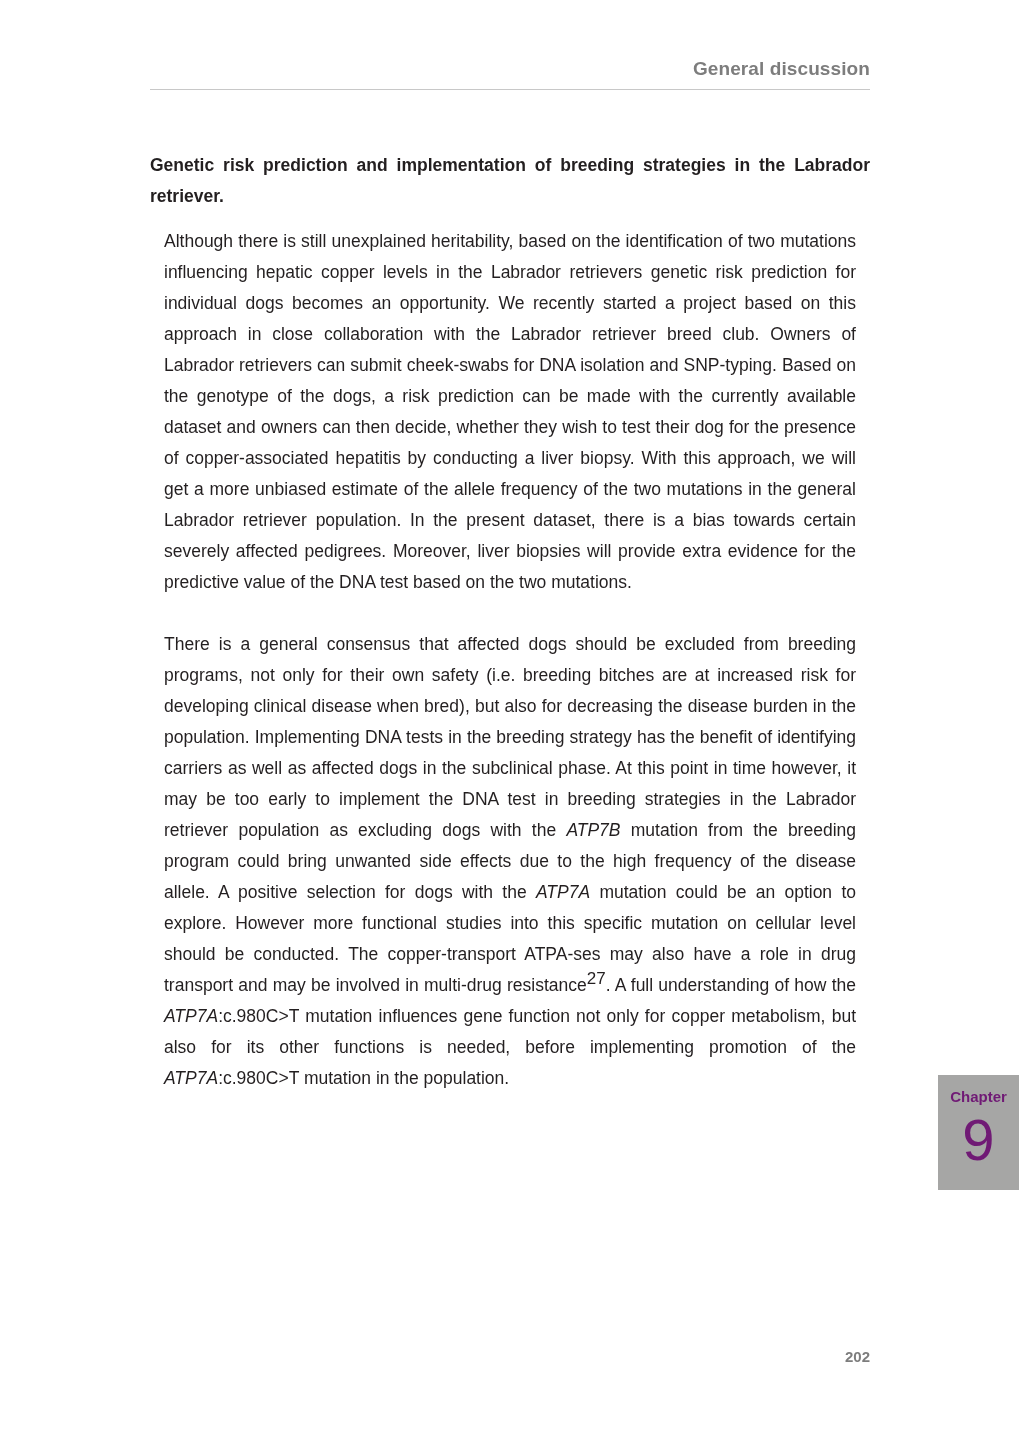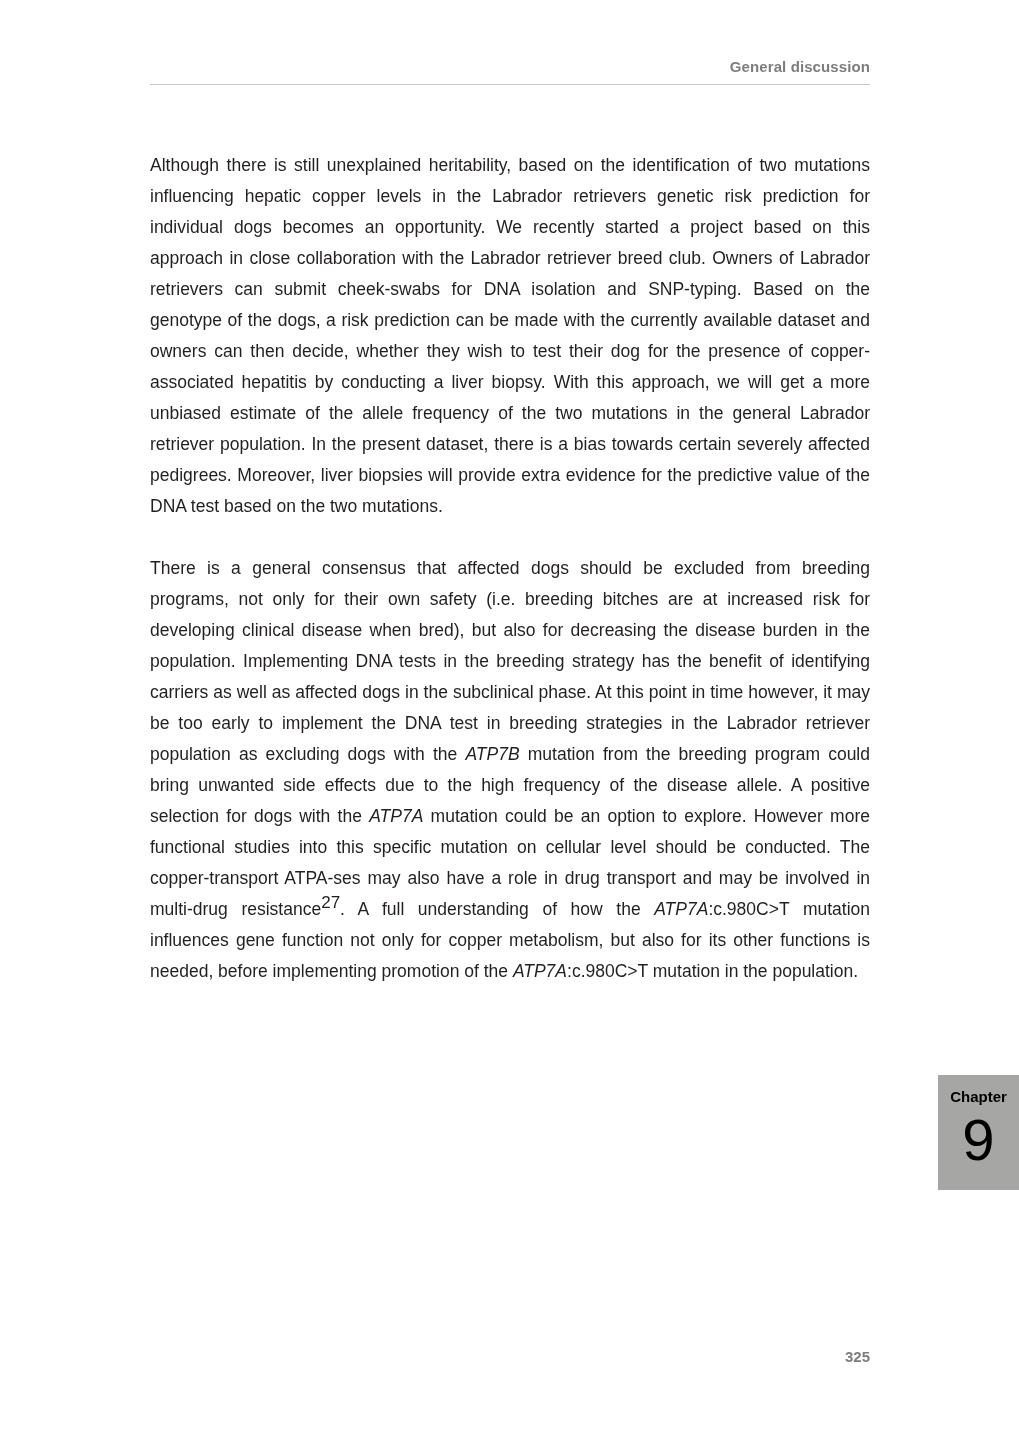--- a/index.html
+++ b/index.html
@@ -12,21 +12,21 @@
     font-family: "Liberation Sans", sans-serif;
     color: #231f20;
     overflow: hidden;
   }
   .running-header {
     position: absolute;
     left: 150px;
     top: 58px;
     width: 720px;
     text-align: right;
-    font-size: 15px;
+    font-size: 19px;
     font-weight: bold;
     color: #7d7d7d;
     padding-bottom: 9px;
     border-bottom: 1px solid #c8c8c8;
     letter-spacing: 0.1px;
   }
   .content {
     position: absolute;
     left: 150px;
     top: 150px;
@@ -34,36 +34,36 @@
     font-size: 17.5px;
     line-height: 31px;
     text-align: justify;
   }
   .content h2 {
     font-size: 17.5px;
     line-height: 31px;
     font-weight: bold;
     text-align: justify;
   }
-  .content p { margin: 0; }
+  .content p { margin: 14px; }
   .content p + p { margin-top: 31px; }
   .content i { }
   .content sup {
     font-size: 17px;
     vertical-align: super;
     line-height: 0;
   }
   .chapter-tab {
     position: absolute;
     right: 0;
     top: 1075px;
     width: 81px;
     height: 115px;
     background: #a6a6a5;
-    color: #000000;
+    color: #701a75;
     text-align: center;
   }
   .chapter-tab .chapter-label {
     margin-top: 13px;
     font-size: 15px;
     font-weight: bold;
   }
   .chapter-tab .chapter-number {
     margin-top: 6px;
     font-size: 58px;
@@ -84,24 +84,25 @@
 </head>
 <body>
 
 <div class="page">
 
   <div class="running-header">
     <span>General discussion</span>
   </div>
 
   <main class="content">
+    <h2>Genetic risk prediction and implementation of breeding strategies in the Labrador retriever.</h2>
     <p>Although there is still unexplained heritability, based on the identification of two mutations influencing hepatic copper levels in the Labrador retrievers genetic risk prediction for individual dogs becomes an opportunity. We recently started a project based on this approach in close collaboration with the Labrador retriever breed club. Owners of Labrador retrievers can submit cheek-swabs for DNA isolation and SNP-typing. Based on the genotype of the dogs, a risk prediction can be made with the currently available dataset and owners can then decide, whether they wish to test their dog for the presence of copper-associated hepatitis by conducting a liver biopsy. With this approach, we will get a more unbiased estimate of the allele frequency of the two mutations in the general Labrador retriever population. In the present dataset, there is a bias towards certain severely affected pedigrees. Moreover, liver biopsies will provide extra evidence for the predictive value of the DNA test based on the two mutations.</p>
     <p><span>There is a general consensus that affected dogs should be excluded from breeding programs, not only for their own safety (i.e. breeding bitches are at increased risk for developing clinical disease when bred), but also for decreasing the disease burden in the population. Implementing DNA tests in the breeding strategy has the benefit of identifying carriers as well as affected dogs in the subclinical phase. At this point in time however, it may be too early to implement the DNA test in breeding strategies in the Labrador retriever population as excluding dogs with the </span><i>ATP7B</i><span> mutation from the breeding program could bring unwanted side effects due to the high frequency of the disease allele. A positive selection for dogs with the </span><i>ATP7A</i><span> mutation could be an option to explore. However more functional studies into this specific mutation on cellular level should be conducted. The copper-transport ATPA-ses may also have a role in drug transport and may be involved in multi-drug resistance</span><sup>27</sup><span>. A full understanding of how the </span><i>ATP7A</i><span>:c.980C&gt;T mutation influences gene function not only for copper metabolism, but also for its other functions is needed, before implementing promotion of the </span><i>ATP7A</i><span>:c.980C&gt;T mutation in the population.</span></p>
   </main>
 
   <div class="chapter-tab">
     <div class="chapter-label">Chapter</div>
     <div class="chapter-number">9</div>
   </div>
 
-  <div class="page-number">325</div>
+  <div class="page-number">202</div>
 
 </div>
 
 </body></html>

